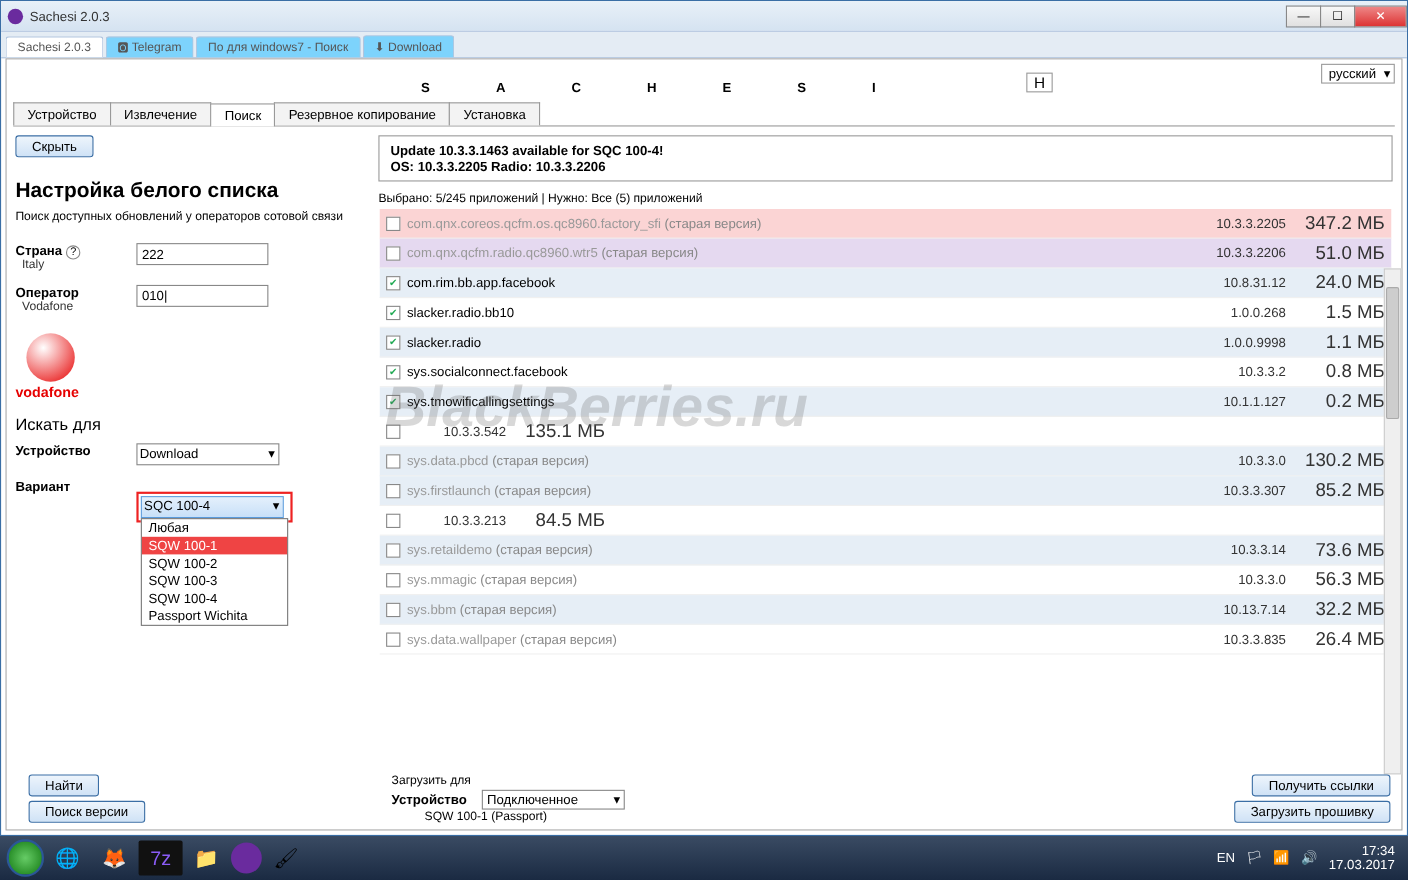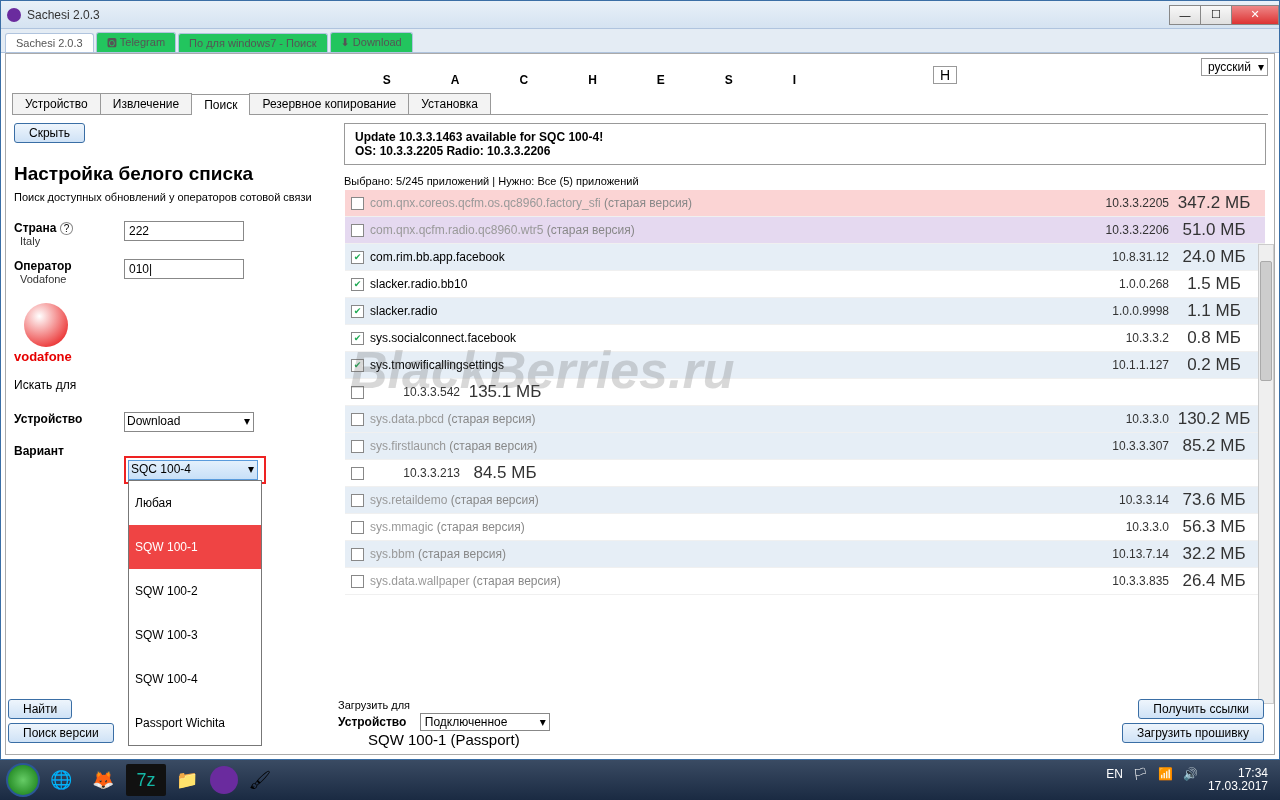--- a/index.html
+++ b/index.html
@@ -5,76 +5,76 @@
 *{box-sizing:border-box;margin:0;padding:0;font-family:"Segoe UI",Tahoma,sans-serif;font-size:12px}
 body{background:#2b5797;width:1280px;height:800px;position:relative;overflow:hidden}
 .win-frame{position:absolute;top:0;left:0;right:0;bottom:40px;background:#fff;border:1px solid #3a6ea5}
 .titlebar{height:28px;background:linear-gradient(#e8f0f8,#d5e3f1);display:flex;align-items:center;padding:0 0 0 6px;border-bottom:1px solid #b0c4de}
 .fav{width:14px;height:14px;border-radius:50%;background:#6a2b9e;margin-right:6px}
 .ttl{color:#333}
 .wbtns{margin-left:auto;display:flex}
 .wbtn{width:32px;height:20px;border:1px solid #888;background:linear-gradient(#f8f8f8,#e0e0e0);display:flex;align-items:center;justify-content:center;margin-left:-1px;font-size:11px}
 .wclose{background:linear-gradient(#e88,#d33);color:#fff;width:48px}
 .tabstrip{height:24px;background:#e4ecf4;display:flex;align-items:flex-end;padding-left:4px;border-bottom:1px solid #b0c4de}
-.btab{padding:3px 10px;background:#22c55e;border:1px solid #b0c4de;border-bottom:none;margin-right:2px;border-radius:3px 3px 0 0;font-size:11px;color:#555;max-width:180px;overflow:hidden;white-space:nowrap}
+.btab{padding:3px 10px;background:#7dd3fc;border:1px solid #b0c4de;border-bottom:none;margin-right:2px;border-radius:3px 3px 0 0;font-size:11px;color:#555;max-width:180px;overflow:hidden;white-space:nowrap}
 .btab:first-child{background:#fff}
 .appwrap{position:absolute;top:52px;left:4px;right:4px;bottom:4px;border:1px solid #aaa;background:#fff}
 .apptitle{text-align:center;font-size:28px;letter-spacing:60px;font-weight:bold;font-family:monospace;padding:4px 0 0 60px;position:relative}
 .lang{position:absolute;right:6px;top:4px;border:1px solid #999;padding:1px 16px 1px 6px;font-size:12px;letter-spacing:normal;font-weight:normal;background:#fff}
 .lang::after{content:"▾";position:absolute;right:3px}
 .maintabs{display:flex;border-bottom:1px solid #999;margin:2px 6px 0}
 .mtab{padding:3px 12px;border:1px solid #999;border-bottom:none;margin-right:-1px;background:#f3f3f3;font-size:12px}
 .mtab.active{background:#fff;position:relative;top:1px}
 .body{display:flex;padding:8px;gap:10px;height:calc(100% - 120px)}
 .left{width:320px;display:flex;flex-direction:column}
 .btn{border:1px solid #3a6ea5;background:linear-gradient(#eef5fc,#cfe2f6);padding:2px 14px;border-radius:3px;display:inline-block;cursor:pointer}
 .hdr{font-size:19px;font-weight:bold;margin:20px 0 6px}
 .sub{font-size:11px;margin-bottom:18px}
 .frow{display:flex;align-items:flex-start;margin-bottom:12px}
 .flab{width:110px}
 .flab .main{font-weight:bold}
 .flab .sub2{font-size:11px;color:#333;padding-left:6px}
 .finp{border:1px solid #888;padding:1px 4px;width:120px;height:20px}
 .logo{width:44px;height:44px;border-radius:50%;background:radial-gradient(circle at 35% 30%,#fff,#e60000);margin:6px 0 2px 10px}
 .logotxt{color:#e60000;font-weight:bold;font-size:13px}
-.sect{font-size:12px;margin-top:14px;margin-bottom:20px}
+.sect{font-size:15px;margin-top:14px;margin-bottom:8px}
 .sel{border:1px solid #888;padding:1px 2px;width:130px;height:20px;background:#fff;position:relative}
 .sel::after{content:"▾";position:absolute;right:3px;top:1px}
 .selhl{border:1px solid #5a9bdc;background:linear-gradient(#e4f0fc,#c8e0f8)}
 .ddwrap{position:relative;border:2px solid #e22;padding:2px;width:142px;margin-left:110px;margin-top:-2px}
 .dd{position:absolute;top:22px;left:2px;width:134px;background:#fff;border:1px solid #777;z-index:10}
-.ddi{padding:15px 6px;font-size:12px}
+.ddi{padding:1px 6px;font-size:12px}
 .ddi.sel2{background:#ef4444;color:#fff}
 .right{flex:1;display:flex;flex-direction:column}
 .upd{border:1px solid #999;padding:6px 10px;margin-bottom:10px;font-weight:bold;font-size:12px}
 .listhdr{font-size:11px;margin-bottom:2px}
 .list{flex:1;border:1px solid transparent;overflow:hidden;position:relative}
 .row{display:flex;align-items:center;padding:3px 6px;border-bottom:1px solid #f0f0f0}
 .row.pink{background:#fbd4d4}
 .row.lav{background:#e5d9f0}
 .row.blue{background:#e6eef6}
 .cb{width:13px;height:13px;border:1px solid #888;margin-right:6px;background:#fff;display:inline-flex;align-items:center;justify-content:center;font-size:9px;color:#2a5}
 .rn{flex:1;font-size:12px}
 .rn .old{color:#888}
 .rv{width:90px;text-align:right;font-size:12px;color:#333}
-.rs{width:90px;text-align:center;font-size:17px;color:#333}
+.rs{width:90px;text-align:right;font-size:17px;color:#333}
 .wm{position:absolute;top:340px;left:350px;font-size:52px;color:rgba(100,100,100,.25);font-style:italic;font-weight:bold;pointer-events:none;z-index:5}
-.foot{position:absolute;bottom:6px;left:2px;right:10px;display:flex}
+.foot{position:absolute;bottom:6px;left:20px;right:10px;display:flex}
 .foot .l{width:320px}
 .foot .m{flex:1;padding-left:10px}
 .foot .r{display:flex;flex-direction:column;gap:4px;align-items:flex-end}
 .ftxt{font-size:11px;margin-bottom:2px}
 .fsel{border:1px solid #888;padding:1px 4px;width:130px;display:inline-block;position:relative;background:#fff}
 .fsel::after{content:"▾";position:absolute;right:3px}
 .scrolltrack{position:absolute;right:0;top:190px;width:16px;height:460px;background:#efefef;border:1px solid #ccc}
 .scrollthumb{position:absolute;top:16px;left:1px;right:1px;height:120px;background:#cdcdcd;border:1px solid #aaa;border-radius:2px}
 .taskbar{position:absolute;bottom:0;left:0;right:0;height:40px;background:linear-gradient(#3a4b63,#1a2a42);display:flex;align-items:center;padding:0 6px}
 .tbico{width:40px;height:32px;margin-right:2px;border-radius:2px;display:flex;align-items:center;justify-content:center;font-size:18px}
 .start{background:radial-gradient(circle,#6c6,#171);border-radius:50%;width:34px;height:34px;border:2px solid #2b5797}
-.tray{margin-left:auto;color:#fff;font-size:11px;display:flex;gap:10px}
+.tray{margin-left:auto;color:#fff;font-size:11px;display:flex;align-items:center;gap:10px}
 .clock{text-align:right;line-height:13px;padding-right:6px}
 </style>
 </head>
 <body>
 
 <div class="win-frame">
   <div class="titlebar">
     <div class="fav"></div>
     <div class="ttl">Sachesi 2.0.3</div>
     <div class="wbtns">
@@ -246,37 +246,37 @@
       </div>
 
     <div class="foot">
       <div class="l">
         <div style="margin-bottom:4px"><span class="btn">Найти</span></div>
         <div><span class="btn">Поиск версии</span></div>
       </div>
       <div class="m">
         <div class="ftxt">Загрузить для</div>
         <div><b>Устройство</b>&nbsp;&nbsp;&nbsp;&nbsp;<span class="fsel">Подключенное</span></div>
-        <div style="padding-left:30px;font-size:15px">SQW 100-1 (Passport)</div>
+        <div style="padding-left:30px;font-size:11px">SQW 100-1 (Passport)</div>
       </div>
       <div class="r">
         <span class="btn">Получить ссылки</span>
         <span class="btn">Загрузить прошивку</span>
       </div>
     </div>
   </div>
 </div>
 
 <div class="wm">BlackBerries.ru</div>
 
 <div class="taskbar">
   <div class="tbico start"></div>
   <div class="tbico">🌐</div>
   <div class="tbico">🦊</div>
-  <div class="tbico" style="background:#111;color:#14b8a6">7z</div>
+  <div class="tbico" style="background:#111;color:#8b5cf6">7z</div>
   <div class="tbico">📁</div>
   <div class="tbico" style="background:#6a2b9e;border-radius:50%;width:28px;height:28px"></div>
   <div class="tbico">🖌</div>
   <div class="tray">
     <span>EN</span>
     <span>🏳</span>
     <span>📶</span>
     <span>🔊</span>
     <div class="clock">
       <div>17:34</div>

